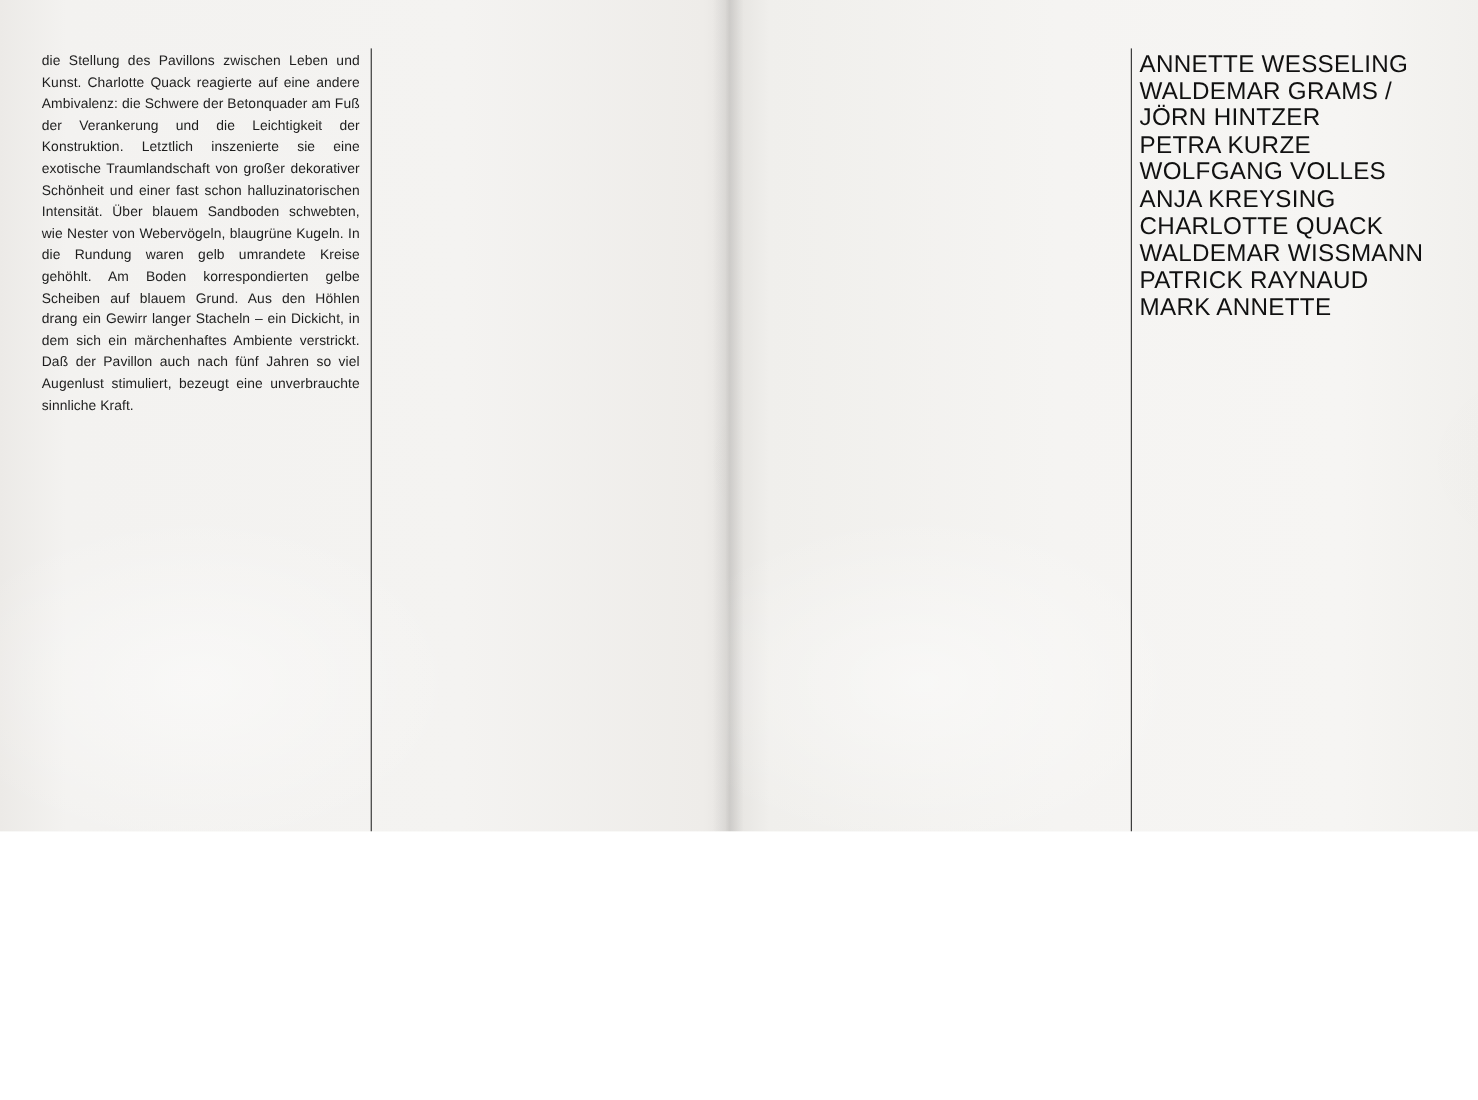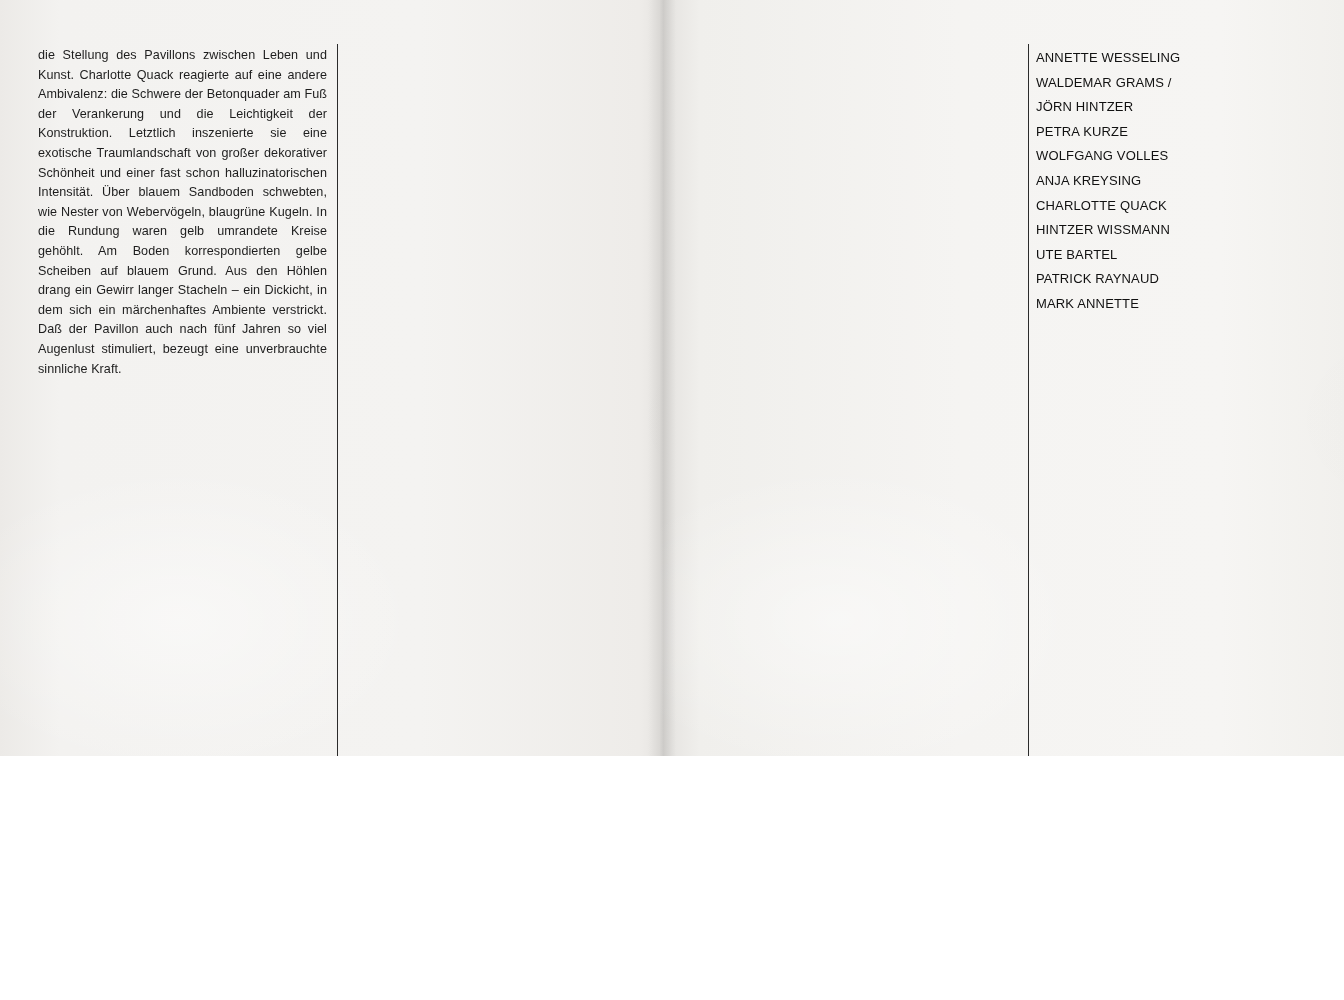--- a/index.html
+++ b/index.html
@@ -98,21 +98,21 @@
     top: 46px;
     width: 300px;
     color: #111111;
   }
   .names-col ul {
     list-style: none;
     margin: 0;
     padding: 0;
   }
   .names-col li {
-    font-size: 13px;
+    font-size: 22px;
     line-height: 24.6px;
     letter-spacing: 0.012em;
     white-space: nowrap;
   }
 
   
   .folio {
     position: absolute;
     font-size: 11.5px;
     color: #1d1d1d;
@@ -144,22 +144,21 @@
 
   <div class="names-col">
     <ul>
       <li>ANNETTE WESSELING</li>
       <li>WALDEMAR GRAMS /</li>
       <li>JÖRN HINTZER</li>
       <li>PETRA KURZE</li>
       <li>WOLFGANG VOLLES</li>
       <li>ANJA KREYSING</li>
       <li>CHARLOTTE QUACK</li>
-      <li>HINTZER WISSMANN</li>
-      <li>UTE BARTEL</li>
+      <li>WALDEMAR WISSMANN</li>
       <li>PATRICK RAYNAUD</li>
       <li>MARK ANNETTE</li>
     </ul>
   </div>
 
   <div class="folio folio-left">8</div>
   <div class="folio folio-right">9</div>
 
 </div>
 

